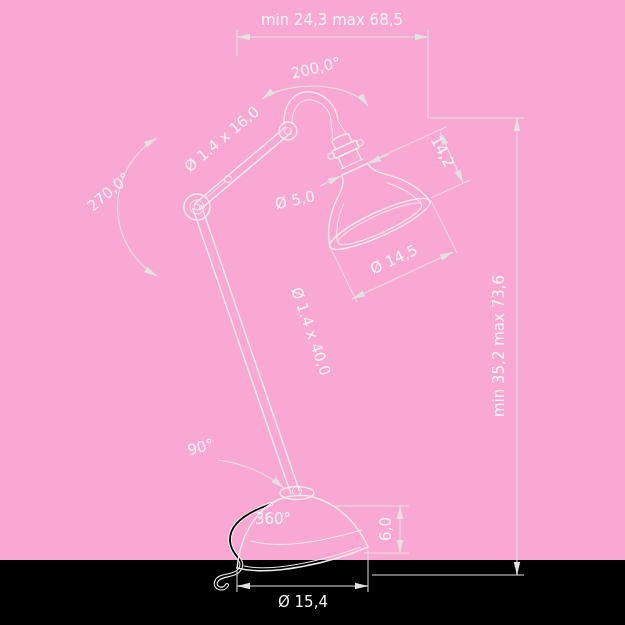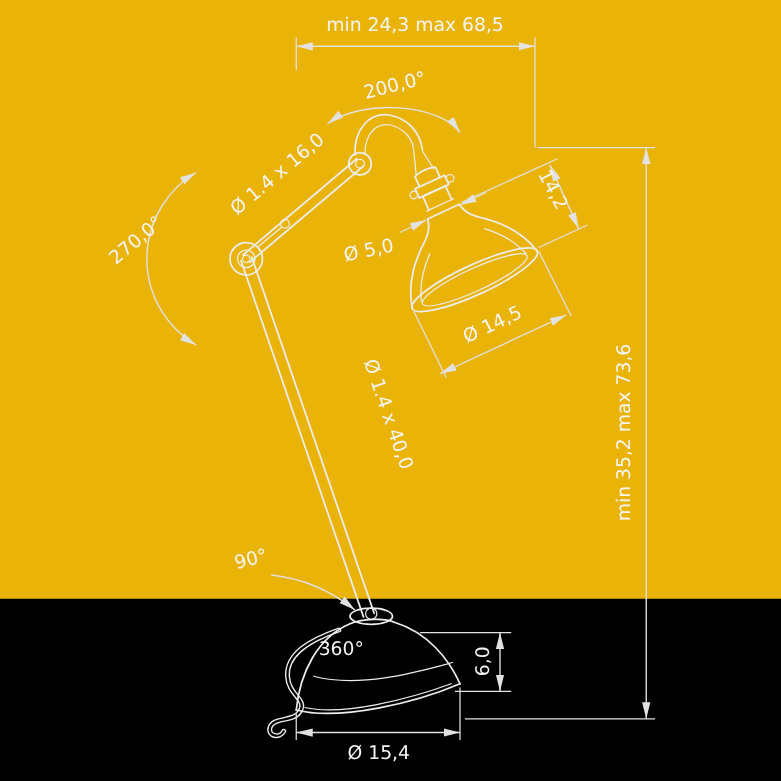--- a/index.html
+++ b/index.html
@@ -6,22 +6,22 @@
     margin: 0;
     padding: 0;
     background: #000;
     width: 625px;
     height: 625px;
     overflow: hidden;
     font-family: "DejaVu Sans", sans-serif;
   }
   .drawing-wrap {
     width: 625px;
-    height: 479px;
-    background: #eab308;
+    height: 560px;
+    background: #f9a8d4;
   }
   svg { display: block; }
   .outline {
     fill: none;
     stroke: #ededed;
     stroke-width: 1.4;
     stroke-linecap: round;
     stroke-linejoin: round;
   }
   .outline-thin {

